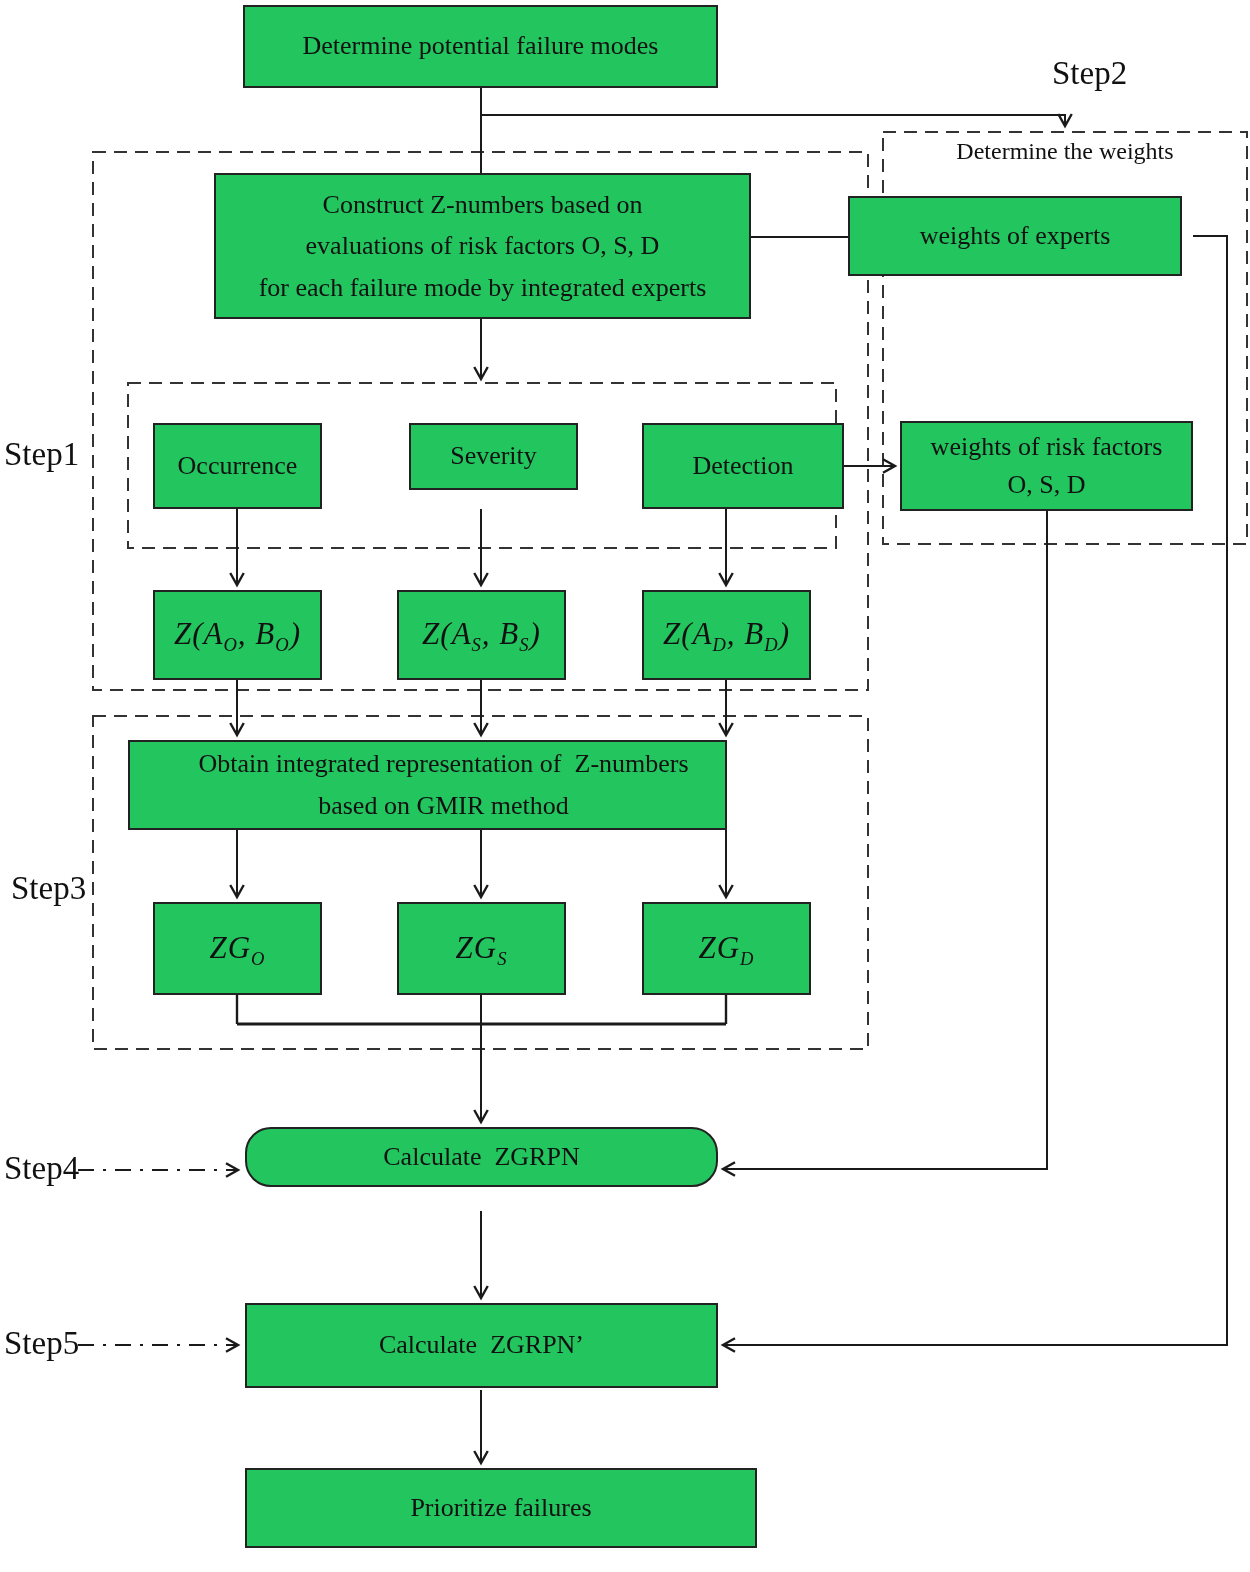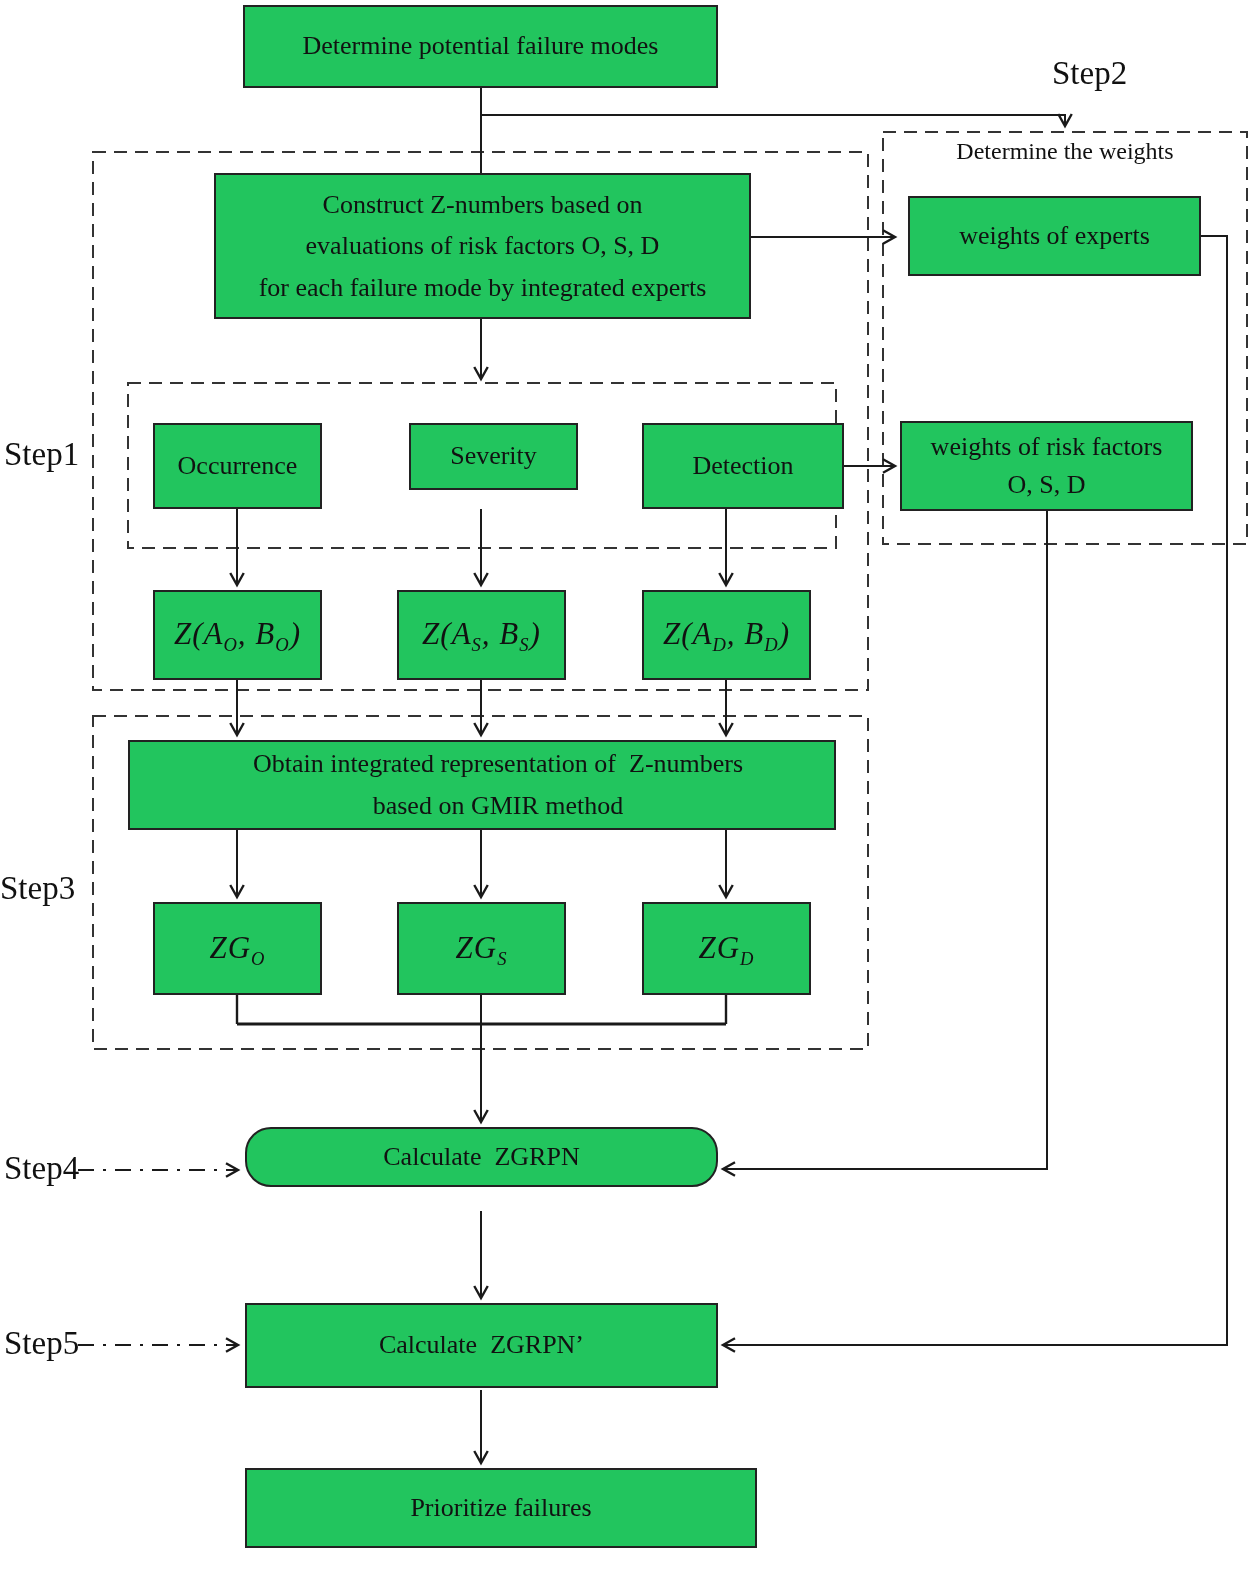--- a/index.html
+++ b/index.html
@@ -92,21 +92,21 @@
 
     <path d="M1047 511 V1169 H723" fill="none" stroke="#1a1a1a" stroke-width="2" marker-end="url(#arr)"></path>
     <path d="M1193 236 H1227 V1345 H723" fill="none" stroke="#1a1a1a" stroke-width="2" marker-end="url(#arr)"></path>
 
     <path d="M78 1170 H238" fill="none" stroke="#1a1a1a" stroke-width="2" stroke-dasharray="16 9 3 9" marker-end="url(#arr)"></path>
     <path d="M78 1345 H238" fill="none" stroke="#1a1a1a" stroke-width="2" stroke-dasharray="16 9 3 9" marker-end="url(#arr)"></path>
   </svg>
 
   <div class="step-label" style="left:4px;top:436px;">Step1</div>
   <div class="step-label" style="left:1052px;top:55px;">Step2</div>
-  <div class="step-label" style="left:0;top:870px;">Step3</div>
+  <div class="step-label" style="left:11px;top:870px;">Step3</div>
   <div class="step-label" style="left:4px;top:1150px;">Step4</div>
   <div class="step-label" style="left:4px;top:1325px;">Step5</div>
 
   <div class="group-title" style="left:883px;top:138px;width:364px;">Determine the weights</div>
 
   <div class="box" style="left:243px;top:5px;width:475px;height:83px;">
     <span class="line">Determine potential failure modes</span>
   </div>
 
   <div class="box" style="left:214px;top:173px;width:537px;height:146px;line-height:1.6;">
@@ -128,21 +128,21 @@
   <div class="box" style="left:153px;top:590px;width:169px;height:90px;">
     <span class="math-expr"><span>Z(A</span><sub>O</sub><span>, B</span><sub>O</sub><span>)</span></span>
   </div>
   <div class="box" style="left:397px;top:590px;width:169px;height:90px;">
     <span class="math-expr"><span>Z(A</span><sub>S</sub><span>, B</span><sub>S</sub><span>)</span></span>
   </div>
   <div class="box" style="left:642px;top:590px;width:169px;height:90px;">
     <span class="math-expr"><span>Z(A</span><sub>D</sub><span>, B</span><sub>D</sub><span>)</span></span>
   </div>
 
-  <div class="box" style="left:128px;top:740px;width:708px;height:90px;line-height:1.6;padding-left:32px;">
+  <div class="box" style="left:128px;top:740px;width:599px;height:90px;line-height:1.6;padding-left:32px;">
     <span class="line">Obtain integrated representation of&nbsp; Z-numbers</span>
     <span class="line">based on GMIR method</span>
   </div>
 
   <div class="box" style="left:153px;top:902px;width:169px;height:93px;">
     <span class="math-expr"><span>ZG</span><sub>O</sub></span>
   </div>
   <div class="box" style="left:397px;top:902px;width:169px;height:93px;">
     <span class="math-expr"><span>ZG</span><sub>S</sub></span>
   </div>
@@ -155,21 +155,21 @@
   </div>
 
   <div class="box" style="left:245px;top:1303px;width:473px;height:85px;">
     <span class="line">Calculate&nbsp; ZGRPN’</span>
   </div>
 
   <div class="box" style="left:245px;top:1468px;width:512px;height:80px;">
     <span class="line">Prioritize failures</span>
   </div>
 
-  <div class="box" style="left:908px;top:196px;width:293px;height:80px;font-family:Liberation Serif, serif;">
+  <div class="box" style="left:848px;top:196px;width:334px;height:80px;font-family:Liberation Serif, serif;">
     <span class="line">weights of experts</span>
   </div>
 
   <div class="box" style="left:900px;top:421px;width:293px;height:90px;line-height:1.45;">
     <span class="line">weights of risk factors</span>
     <span class="line">O, S, D</span>
   </div>
 
 </div>
 

